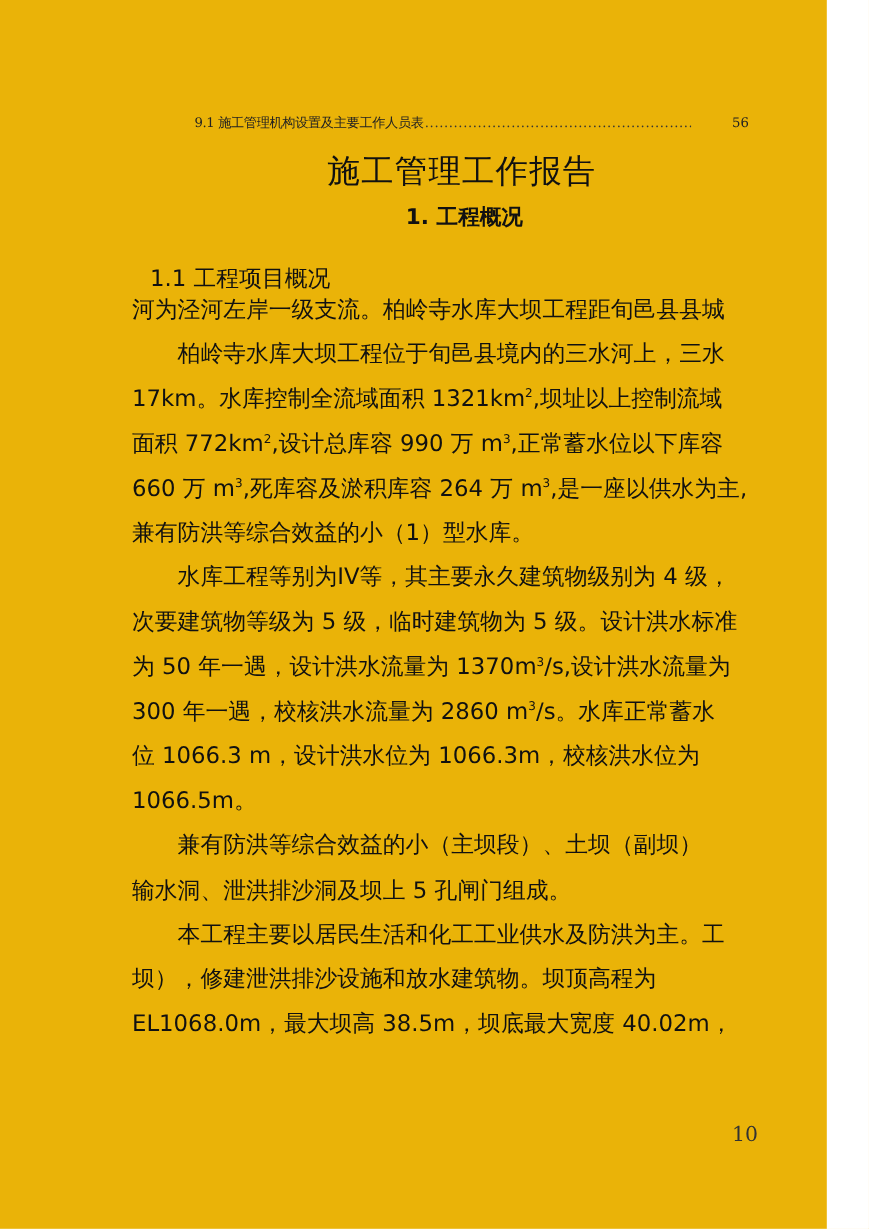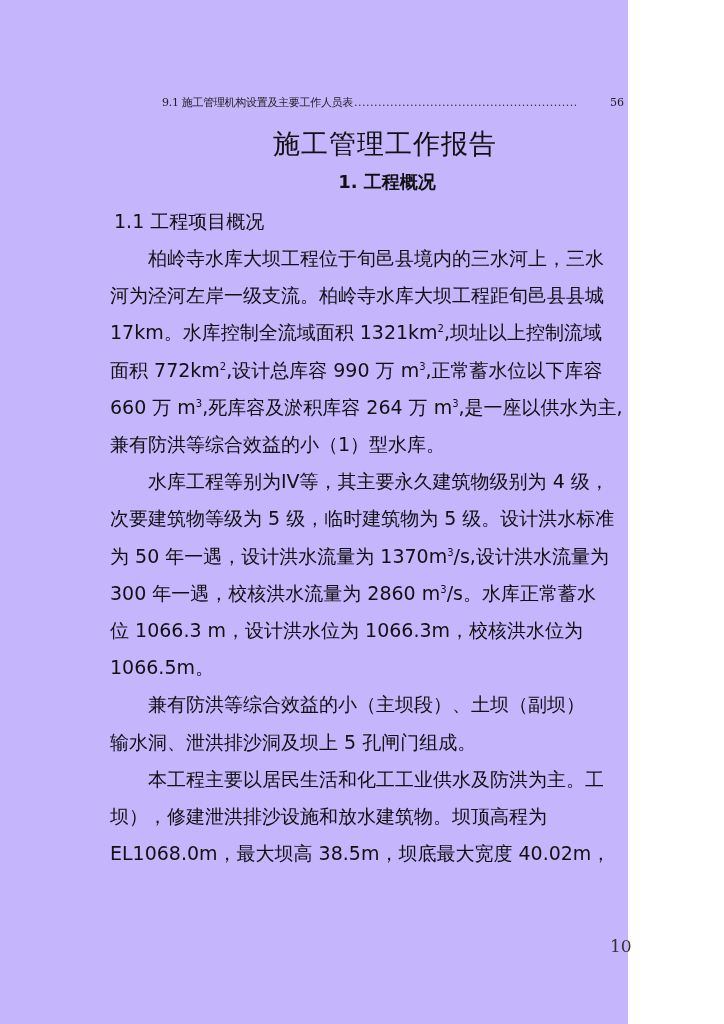--- a/index.html
+++ b/index.html
@@ -10,22 +10,22 @@
     body {
       width: 724px;
       height: 1024px;
       position: relative;
       overflow: hidden;
       color: #111111;
     }
     .page {
       position: absolute;
       left: 0; top: 0;
-      width: 628px; height: 1024px;
-      background: #c4b5fd;
+      width: 689px; height: 1024px;
+      background: #eab308;
     }
     .toc-line {
       position: absolute;
       left: 162px;
       top: 95px;
       width: 462px;
       font-family: "DejaVu Serif", "Liberation Serif", serif;
       font-size: 11px;
       line-height: 16px;
       display: flex;
@@ -74,21 +74,21 @@
       box-sizing: border-box;
     }
     .subsection-title {
       position: absolute;
       left: 110px;
       top: 203px;
       font-family: "DejaVu Sans", "Liberation Sans", sans-serif;
       font-size: 19px;
       line-height: 28px;
       font-weight: normal;
-      margin: 4px;
+      margin: 15px;
     }
     .body {
       position: absolute;
       left: 110px;
       top: 240px;
       width: 518px;
       font-family: "DejaVu Sans", "Liberation Sans", sans-serif;
       font-size: 19px;
       line-height: 37.2px;
       text-align: justify;
@@ -117,22 +117,22 @@
     <span class="toc-page">56</span>
   </div>
 
   <h1 class="doc-title">施工管理工作报告</h1>
   <h2 class="section-title">1. 工程概况</h2>
   <h3 class="subsection-title">1.1 工程项目概况</h3>
 
   <div class="body">
 
     <div>
+      <span class="line">河为泾河左岸一级支流。柏岭寺水库大坝工程距旬邑县县城</span>
       <span class="line first">柏岭寺水库大坝工程位于旬邑县境内的三水河上，三水</span>
-      <span class="line">河为泾河左岸一级支流。柏岭寺水库大坝工程距旬邑县县城</span>
       <span class="line"><span>17km。水库控制全流域面积 1321km</span><sup>2</sup><span>,坝址以上控制流域</span></span>
       <span class="line"><span>面积 772km</span><sup>2</sup><span>,设计总库容 990 万 m</span><sup>3</sup><span>,正常蓄水位以下库容</span></span>
       <span class="line"><span>660 万 m</span><sup>3</sup><span>,死库容及淤积库容 264 万 m</span><sup>3</sup><span>,是一座以供水为主,</span></span>
       <span class="line">兼有防洪等综合效益的小（1）型水库。</span>
     </div>
 
     <div>
       <span class="line first">水库工程等别为IV等，其主要永久建筑物级别为 4 级，</span>
       <span class="line">次要建筑物等级为 5 级，临时建筑物为 5 级。设计洪水标准</span>
       <span class="line"><span>为 50 年一遇，设计洪水流量为  1370m</span><sup>3</sup><span>/s,设计洪水流量为</span></span>

